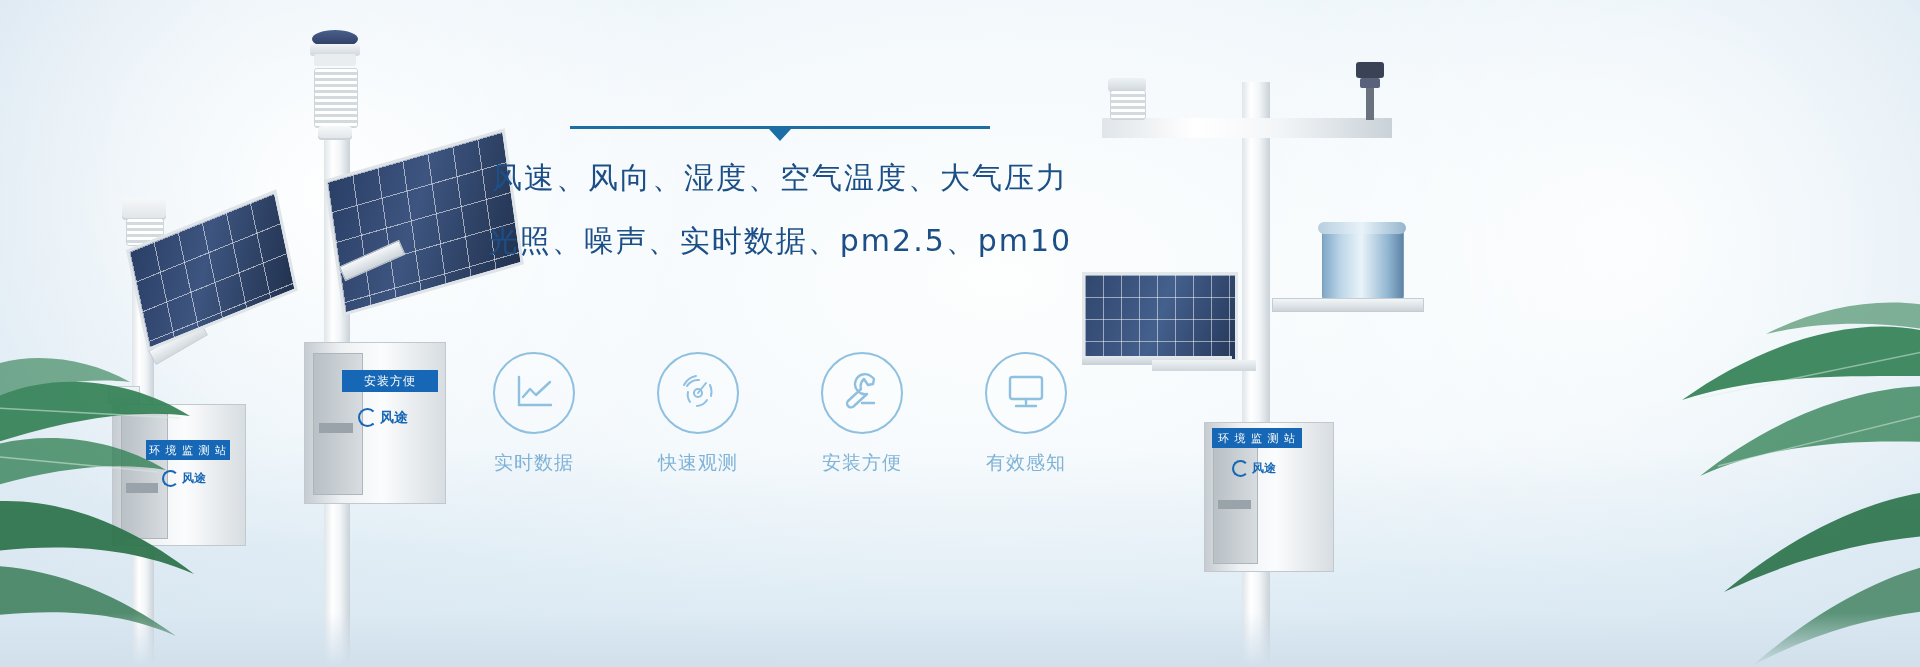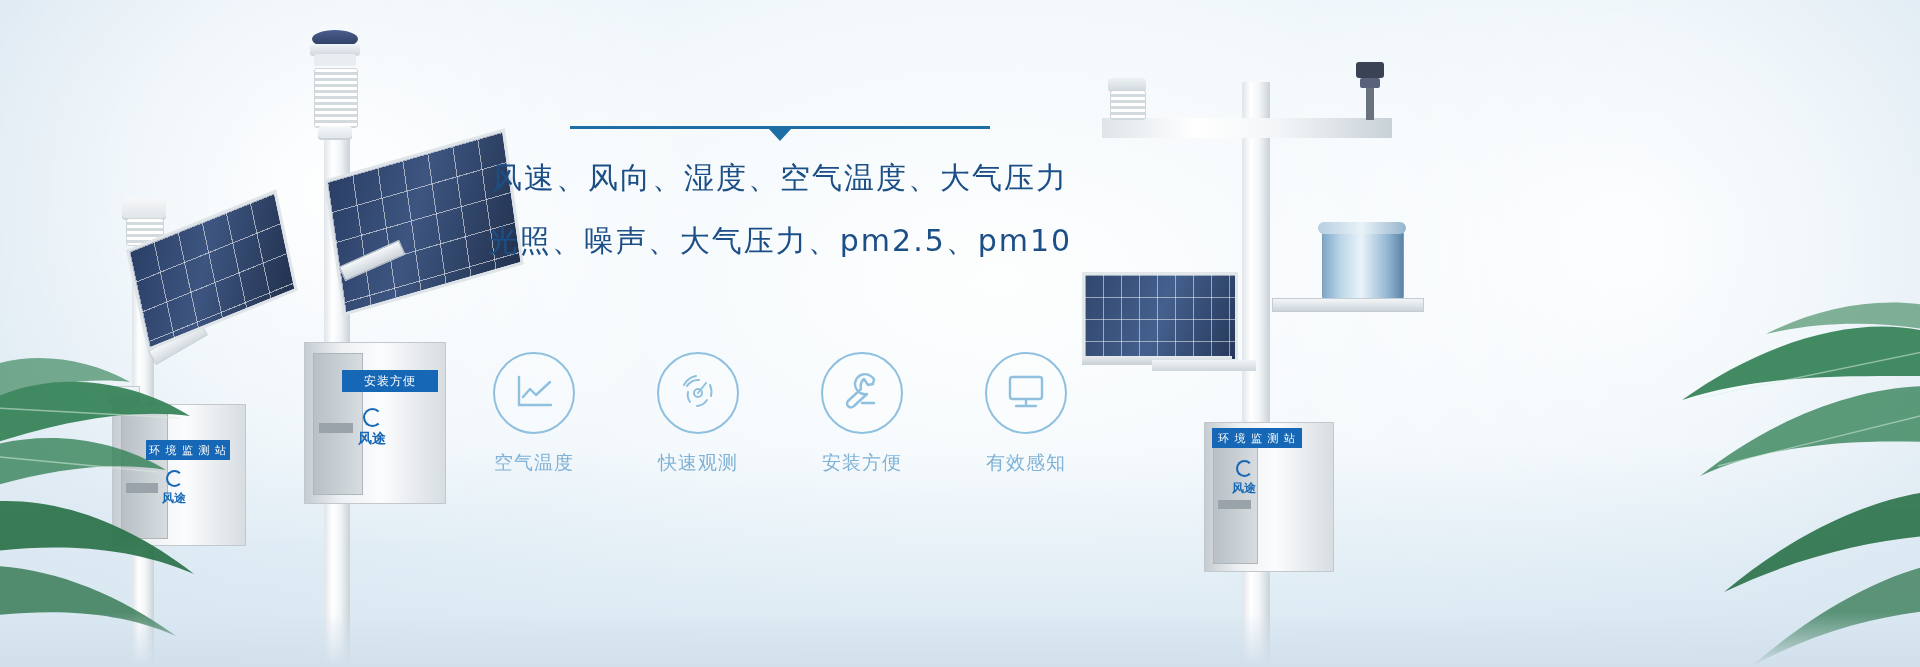--- a/index.html
+++ b/index.html
@@ -48,21 +48,21 @@
   
   .eq{position:absolute;}
   .pole{background:linear-gradient(to right,#dfe5e9 0%,#ffffff 32%,#f2f5f7 62%,#c9d2d8 100%);}
   .cab{background:linear-gradient(to right,#c6ccd1 0%,#eef1f3 26%,#fbfcfd 55%,#d7dde1 100%);
     border:1px solid #c2c9ce;}
   .cab-door{position:absolute;left:6%;top:6%;width:34%;height:88%;
     background:linear-gradient(to right,#b9c0c6,#d6dcdf);border:1px solid #aeb6bc;}
   .tag{position:absolute;background:#1667b5;color:#fff;display:flex;align-items:center;
     justify-content:center;letter-spacing:1px;font-family:"DejaVu Sans","Liberation Sans",sans-serif;}
   .brand{position:absolute;color:#1667b5;font-weight:bold;display:flex;align-items:center;gap:3px;
-    font-family:"DejaVu Sans","Liberation Sans",sans-serif;flex-direction:column;}
+    font-family:"DejaVu Sans","Liberation Sans",sans-serif;}
   .panel{background:
       repeating-linear-gradient(to right, rgba(255,255,255,.55) 0 1px, rgba(255,255,255,0) 1px 26px),
       repeating-linear-gradient(to bottom, rgba(255,255,255,.55) 0 1px, rgba(255,255,255,0) 1px 30px),
       linear-gradient(115deg,#2b3f66 0%,#3d5580 45%,#22324f 100%);
     border:3px solid #dfe4e8;}
   .screen{background:
       repeating-linear-gradient(to right, rgba(255,255,255,.5) 0 1px, rgba(255,255,255,0) 1px 18px),
       repeating-linear-gradient(to bottom, rgba(255,255,255,.5) 0 1px, rgba(255,255,255,0) 1px 22px),
       linear-gradient(110deg,#31476e 0%,#44608d 50%,#26385a 100%);
     border:3px solid #e2e7ea;}
@@ -210,33 +210,33 @@
   </svg>
 
   <div class="center">
 
     <div class="divider">
       <div class="line"></div>
       <div class="tri"></div>
     </div>
 
     <p class="sub">风速、风向、湿度、空气温度、大气压力</p>
-    <p class="sub">光照、噪声、大气压力、pm2.5、pm10</p>
+    <p class="sub">光照、噪声、实时数据、pm2.5、pm10</p>
   </div>
 
   <div class="features">
 
     <div class="feat">
       <div class="circle">
         <svg width="42" height="40" viewBox="0 0 42 40">
           <path d="M6 4 L6 32 L38 32" fill="none" stroke="#8fc0e0" stroke-width="2.4" stroke-linecap="round"></path>
           <path d="M10 24 L17 16 L23 22 L37 9" fill="none" stroke="#8fc0e0" stroke-width="2.4" stroke-linecap="round" stroke-linejoin="round"></path>
         </svg>
       </div>
-      <div class="flabel">空气温度</div>
+      <div class="flabel">实时数据</div>
     </div>
 
     <div class="feat">
       <div class="circle">
         <svg width="42" height="42" viewBox="0 0 42 42">
           <g fill="none" stroke="#8fc0e0" stroke-width="2" stroke-linecap="round">
             <circle cx="21" cy="21" r="4"></circle>
             <path d="M21 21 L29 11"></path>
             <path d="M10 14 A13 13 0 0 1 22 8"></path>
             <path d="M13 30 A13 13 0 0 1 11 20"></path>

